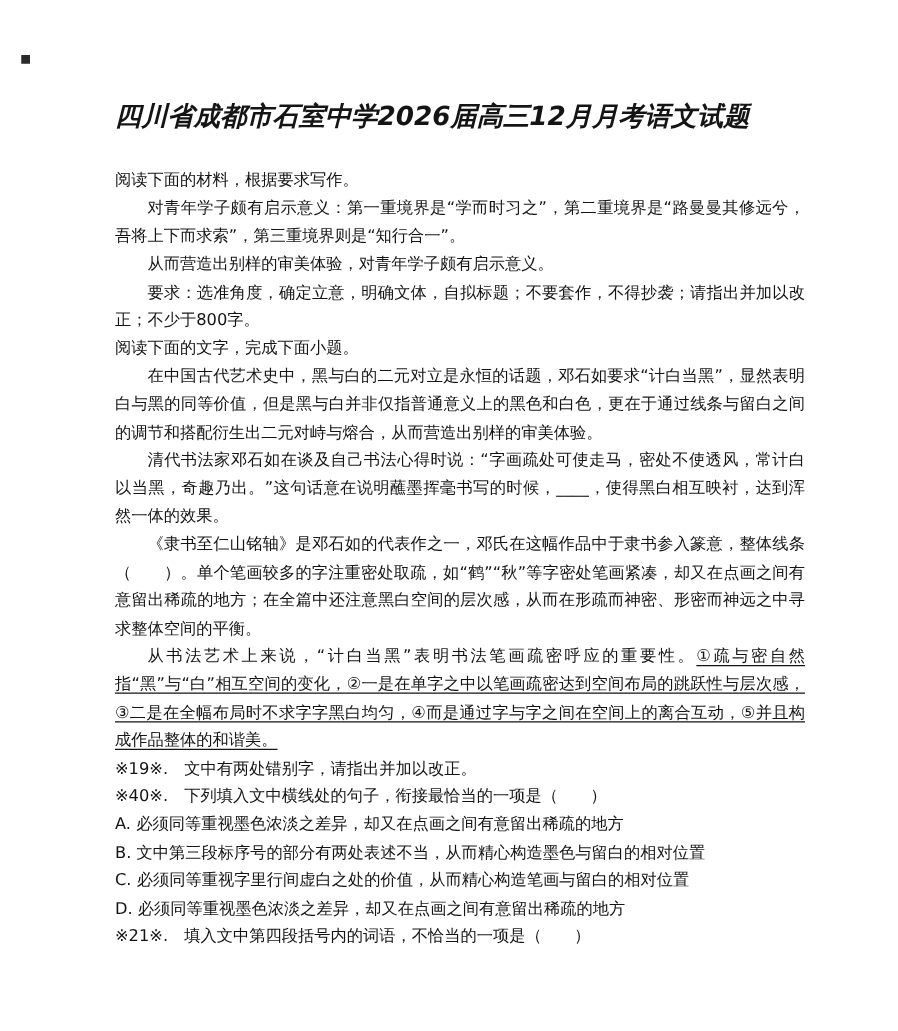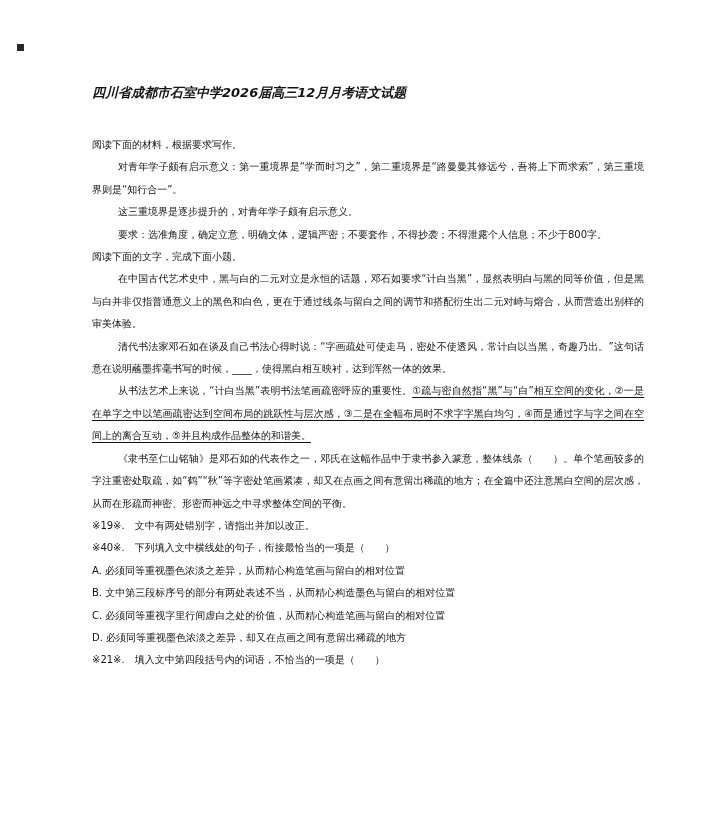--- a/index.html
+++ b/index.html
@@ -24,29 +24,29 @@
     background: #2a2a2a;
   }
   .page {
     position: absolute;
     left: 92px;
     top: 84px;
     width: 552px;
   }
   .doc-title {
     margin: 0 0 32px 0;
-    font-size: 13px;
+    font-size: 21px;
     font-weight: bold;
     font-style: italic;
     line-height: 18px;
     white-space: nowrap;
   }
   p.line {
     margin: 0;
-    font-size: 10px;
+    font-size: 13px;
     line-height: 22.4px;
     text-align: justify;
   }
   p.indent {
     text-indent: 26px;
   }
   .underlined {
     text-decoration: underline;
     text-underline-offset: 3px;
   }
@@ -55,32 +55,32 @@
 <body>
 
 <div class="artifact"></div>
 
 <div class="page">
 
   <h1 class="doc-title">四川省成都市石室中学2026届高三12月月考语文试题</h1>
 
   <p class="line">阅读下面的材料，根据要求写作。</p>
   <p class="line indent">对青年学子颇有启示意义：第一重境界是“学而时习之”，第二重境界是“路曼曼其修远兮，吾将上下而求索”，第三重境界则是“知行合一”。</p>
-  <p class="line indent">这三重境界是逐步提升的，对青年学子颇有启示意义。</p>
-  <p class="line indent">要求：选准角度，确定立意，明确文体，逻辑严密；不要套作，不得抄袭；不得泄露个人信息；不少于800字。</p>
+  <p class="line indent">从而营造出别样的审美体验，对青年学子颇有启示意义。</p>
+  <p class="line indent">要求：选准角度，确定立意，明确文体，自拟标题；不要套作，不得抄袭；请指出并加以改正；不少于800字。</p>
 
   <p class="line">阅读下面的文字，完成下面小题。</p>
   <p class="line indent">在中国古代艺术史中，黑与白的二元对立是永恒的话题，邓石如要求“计白当黑”，显然表明白与黑的同等价值，但是黑与白并非仅指普通意义上的黑色和白色，更在于通过线条与留白之间的调节和搭配衍生出二元对峙与熔合，从而营造出别样的审美体验。</p>
   <p class="line indent">清代书法家邓石如在谈及自己书法心得时说：“字画疏处可使走马，密处不使透风，常计白以当黑，奇趣乃出。”这句话意在说明蘸墨挥毫书写的时候，____，使得黑白相互映衬，达到浑然一体的效果。</p>
+  <p class="line indent">《隶书至仁山铭轴》是邓石如的代表作之一，邓氏在这幅作品中于隶书参入篆意，整体线条（　　）。单个笔画较多的字注重密处取疏，如“鹤”“秋”等字密处笔画紧凑，却又在点画之间有意留出稀疏的地方；在全篇中还注意黑白空间的层次感，从而在形疏而神密、形密而神远之中寻求整体空间的平衡。</p>
   <p class="line indent"><span>从书法艺术上来说，“计白当黑”表明书法笔画疏密呼应的重要性。</span><span class="underlined">①疏与密自然指“黑”与“白”相互空间的变化，②一是在单字之中以笔画疏密达到空间布局的跳跃性与层次感，③二是在全幅布局时不求字字黑白均匀，④而是通过字与字之间在空间上的离合互动，⑤并且构成作品整体的和谐美。</span></p>
-  <p class="line indent">《隶书至仁山铭轴》是邓石如的代表作之一，邓氏在这幅作品中于隶书参入篆意，整体线条（　　）。单个笔画较多的字注重密处取疏，如“鹤”“秋”等字密处笔画紧凑，却又在点画之间有意留出稀疏的地方；在全篇中还注意黑白空间的层次感，从而在形疏而神密、形密而神远之中寻求整体空间的平衡。</p>
 
   <p class="line">※19※.　文中有两处错别字，请指出并加以改正。</p>
 
   <p class="line">※40※.　下列填入文中横线处的句子，衔接最恰当的一项是（　　）</p>
-  <p class="line">A. 必须同等重视墨色浓淡之差异，从而精心构造笔画与留白的相对位置</p>
+  <p class="line">A. 必须同等重视墨色浓淡之差异，却又在点画之间有意留出稀疏的地方</p>
   <p class="line">B. 文中第三段标序号的部分有两处表述不当，从而精心构造墨色与留白的相对位置</p>
   <p class="line">C. 必须同等重视字里行间虚白之处的价值，从而精心构造笔画与留白的相对位置</p>
   <p class="line">D. 必须同等重视墨色浓淡之差异，却又在点画之间有意留出稀疏的地方</p>
 
   <p class="line">※21※.　填入文中第四段括号内的词语，不恰当的一项是（　　）</p>
 
 </div>
 
 </body></html>

